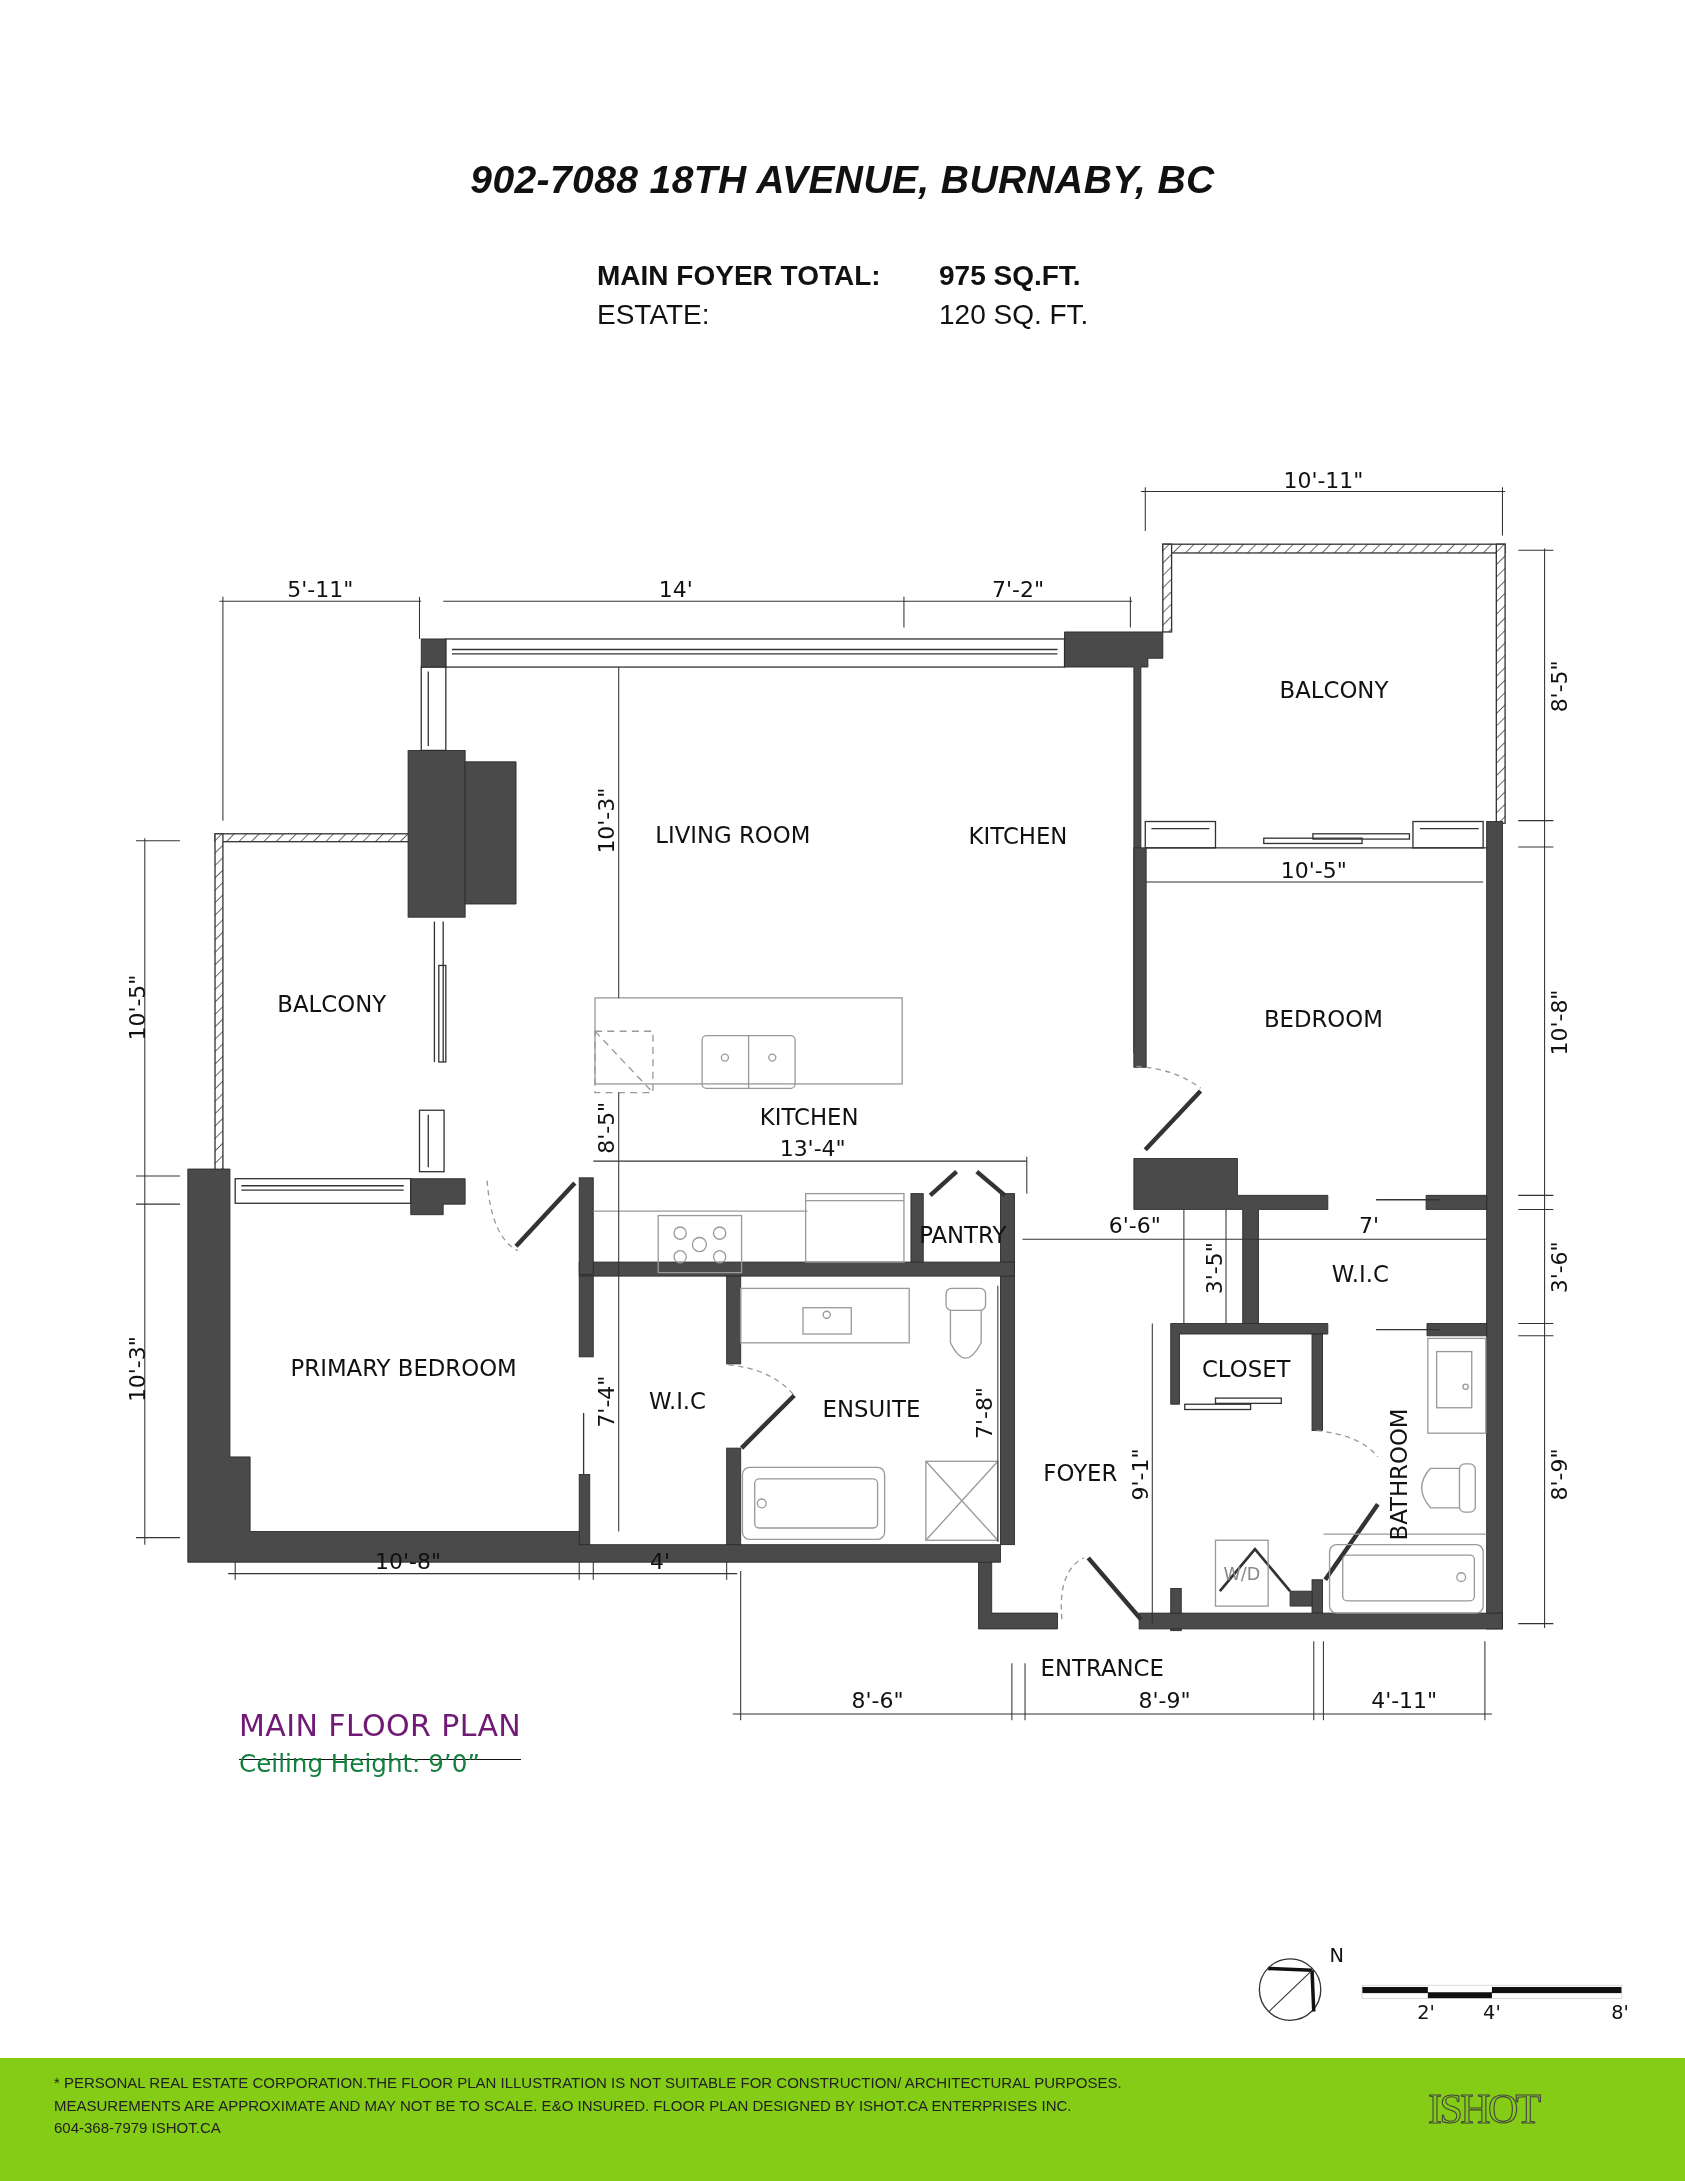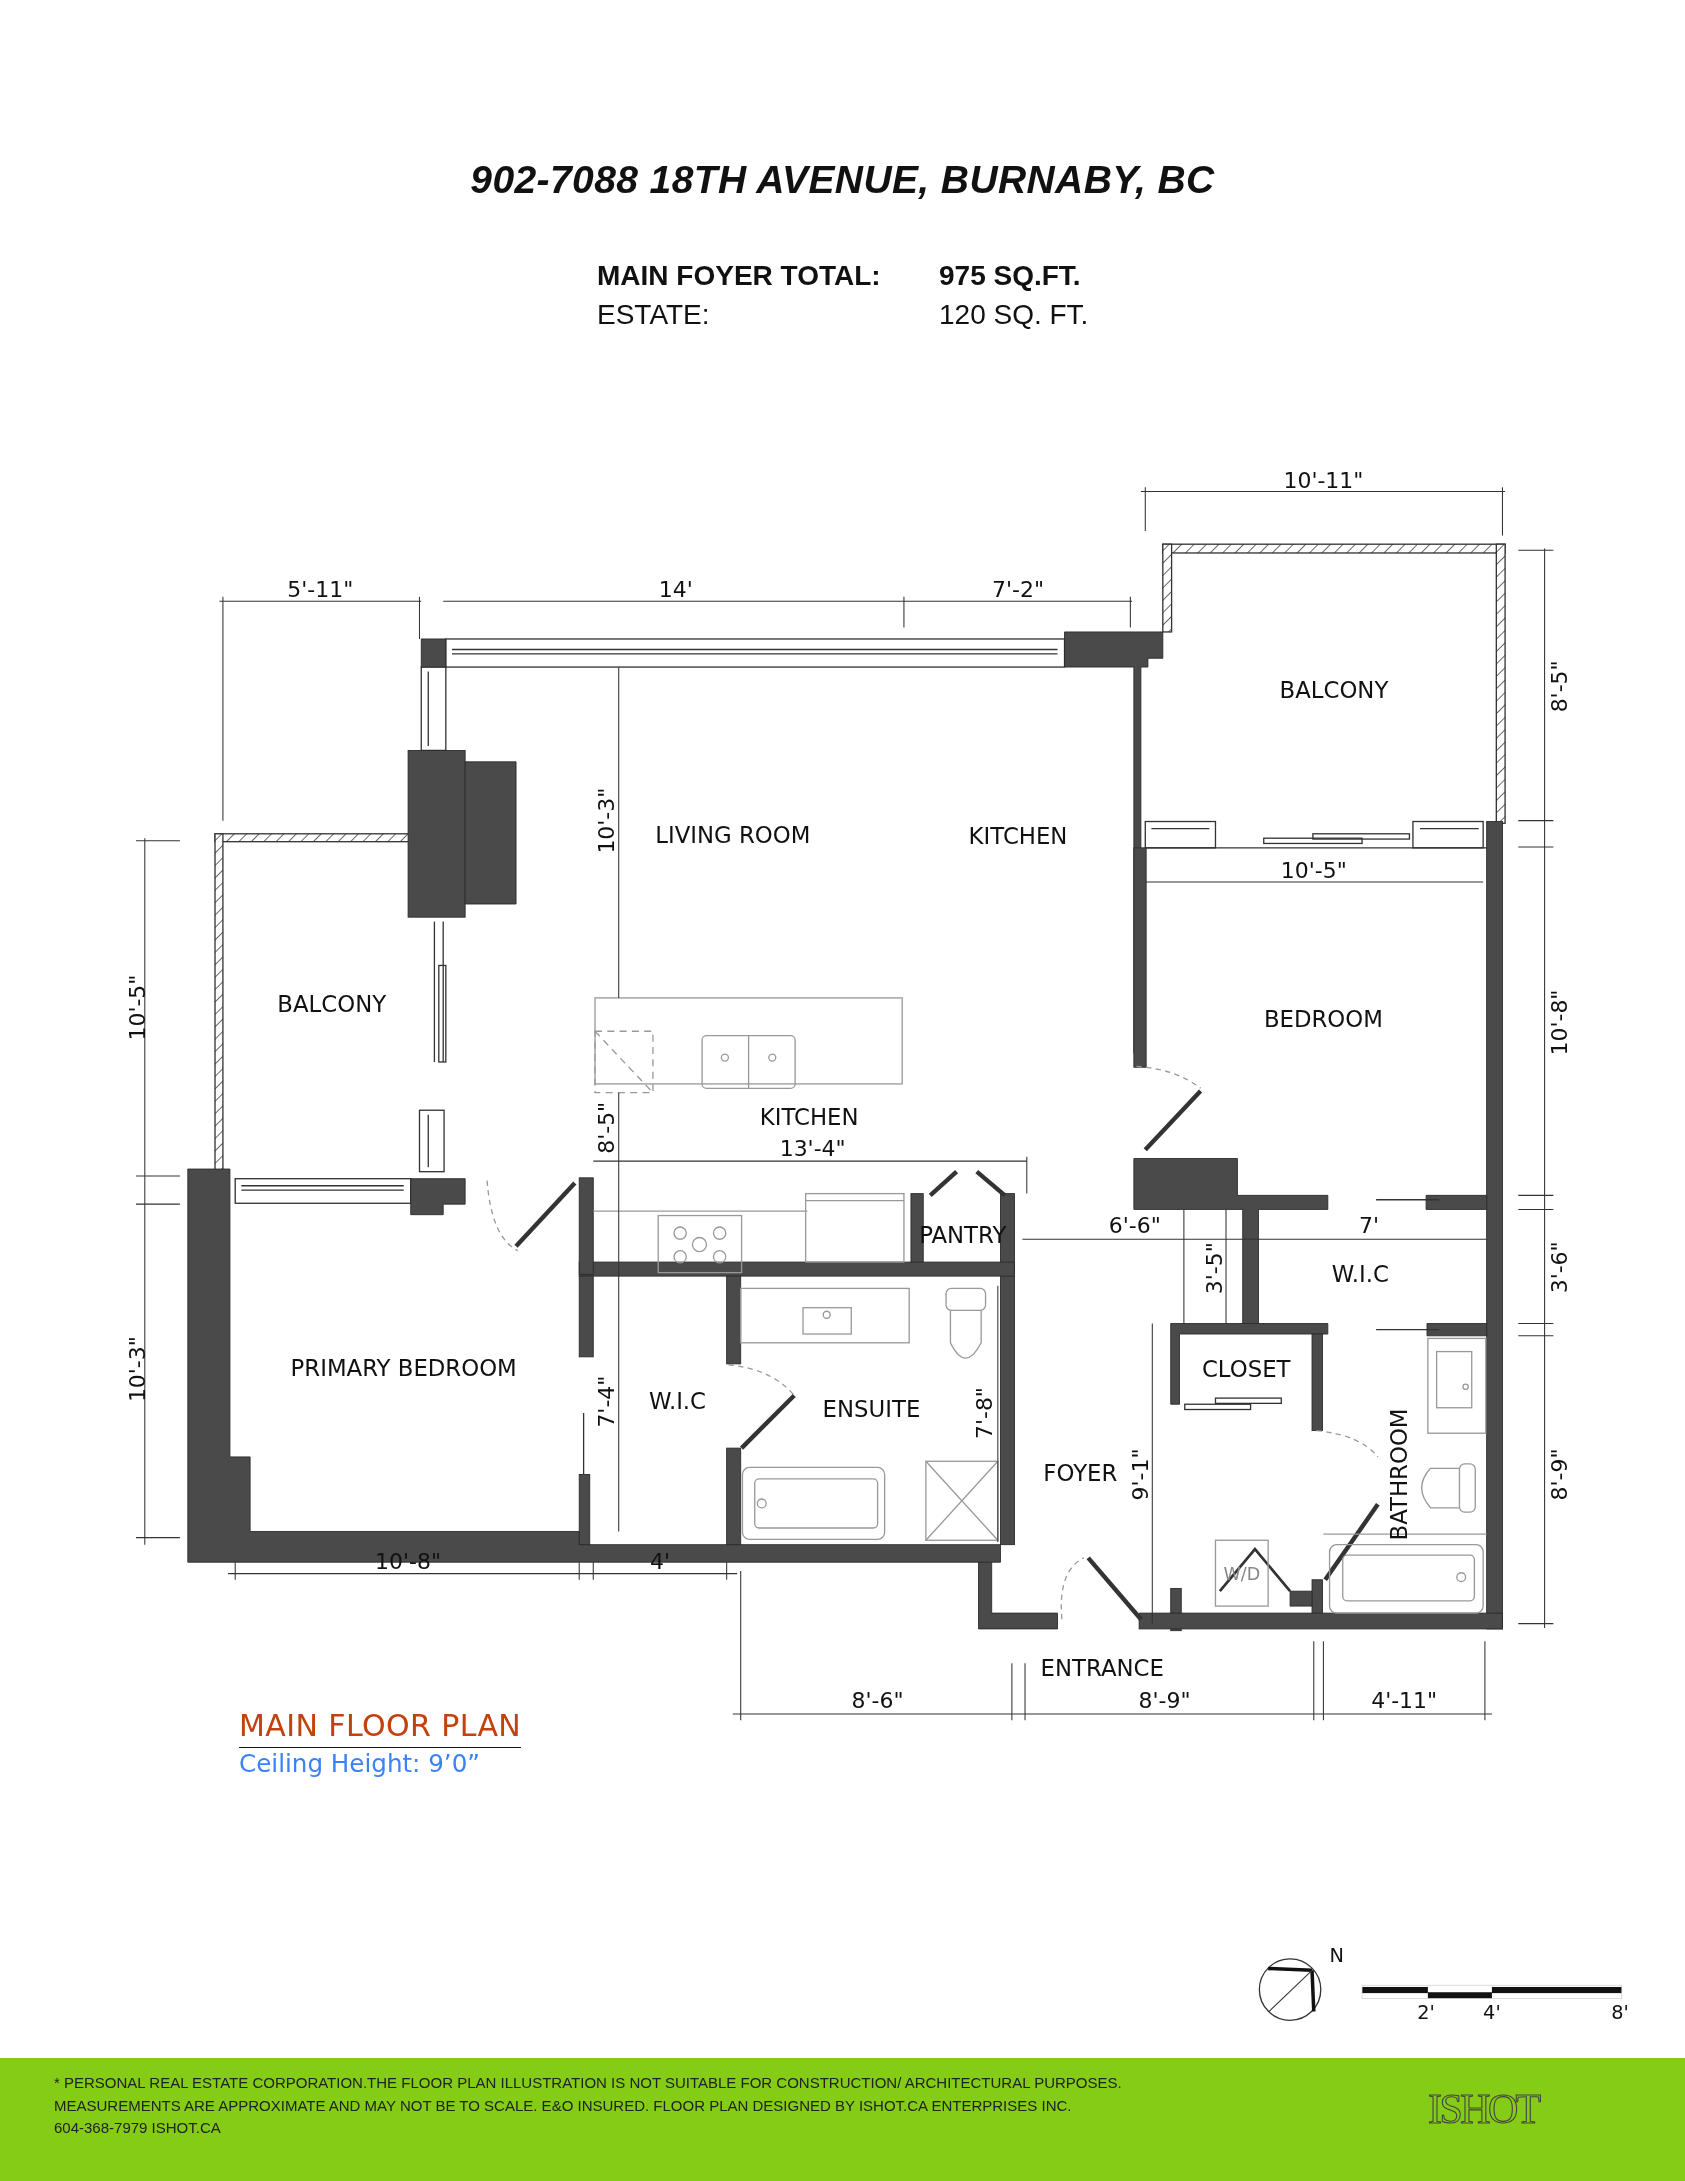--- a/index.html
+++ b/index.html
@@ -5,22 +5,22 @@
   html, body { margin:0; padding:0; background:#ffffff; }
   body { width:1685px; height:2181px; position:relative; overflow:hidden; font-family:"Liberation Sans", sans-serif; color:#111; }
   .hdr-title { position:absolute; left:0; width:1685px; top:158px; text-align:center; font-family:"Liberation Sans", sans-serif; font-weight:bold; font-size:39px; letter-spacing:0.4px; color:#111;font-style:italic; }
   .area-row { position:absolute; left:597px; font-family:"Liberation Sans", sans-serif; font-size:28px; color:#111; }
   .area-row .lbl { position:absolute; left:0; white-space:nowrap; }
   .area-row .val { position:absolute; left:342px; white-space:nowrap; }
   .area-row.bold { font-weight:bold; }
   svg#plan { position:absolute; left:0; top:0; }
   .room { font-family:"DejaVu Sans", sans-serif; font-size:26px; fill:#111; }
   .dim { font-family:"DejaVu Sans", sans-serif; font-size:25px; fill:#111; }
-  .plan-title { position:absolute; left:239px; top:1708px; font-family:"DejaVu Sans", sans-serif; font-size:30px; color:#c2410c; border-bottom:1.8px solid #111; padding-bottom:4px; letter-spacing:0.4px; }
-  .plan-sub { position:absolute; left:239px; top:1749px; font-family:"DejaVu Sans", sans-serif; font-size:24.6px; color:#3b82f6; }
+  .plan-title { position:absolute; left:239px; top:1708px; font-family:"DejaVu Sans", sans-serif; font-size:30px; color:#701a75; border-bottom:1.8px solid #111; padding-bottom:16px; letter-spacing:0.4px; }
+  .plan-sub { position:absolute; left:239px; top:1749px; font-family:"DejaVu Sans", sans-serif; font-size:24.6px; color:#15803d; }
   .footer { position:absolute; left:0; top:2058px; width:1685px; height:123px; background:#84cc16; }
   .footer .line { position:absolute; left:54px; font-family:"Liberation Sans", sans-serif; font-size:15px; color:#222; white-space:nowrap; }
   .logo { position:absolute; left:1428px; top:2085px; font-family:Liberation Serif, serif; font-size:42px; color:transparent; -webkit-text-stroke:1.1px #444; letter-spacing:-2.6px; }
 </style>
 </head>
 <body>
 
 <div class="hdr-title">902-7088 18TH AVENUE, BURNABY, BC</div>
 <div class="area-row bold" style="top:260px;">
   <span class="lbl">MAIN FOYER TOTAL:</span>

